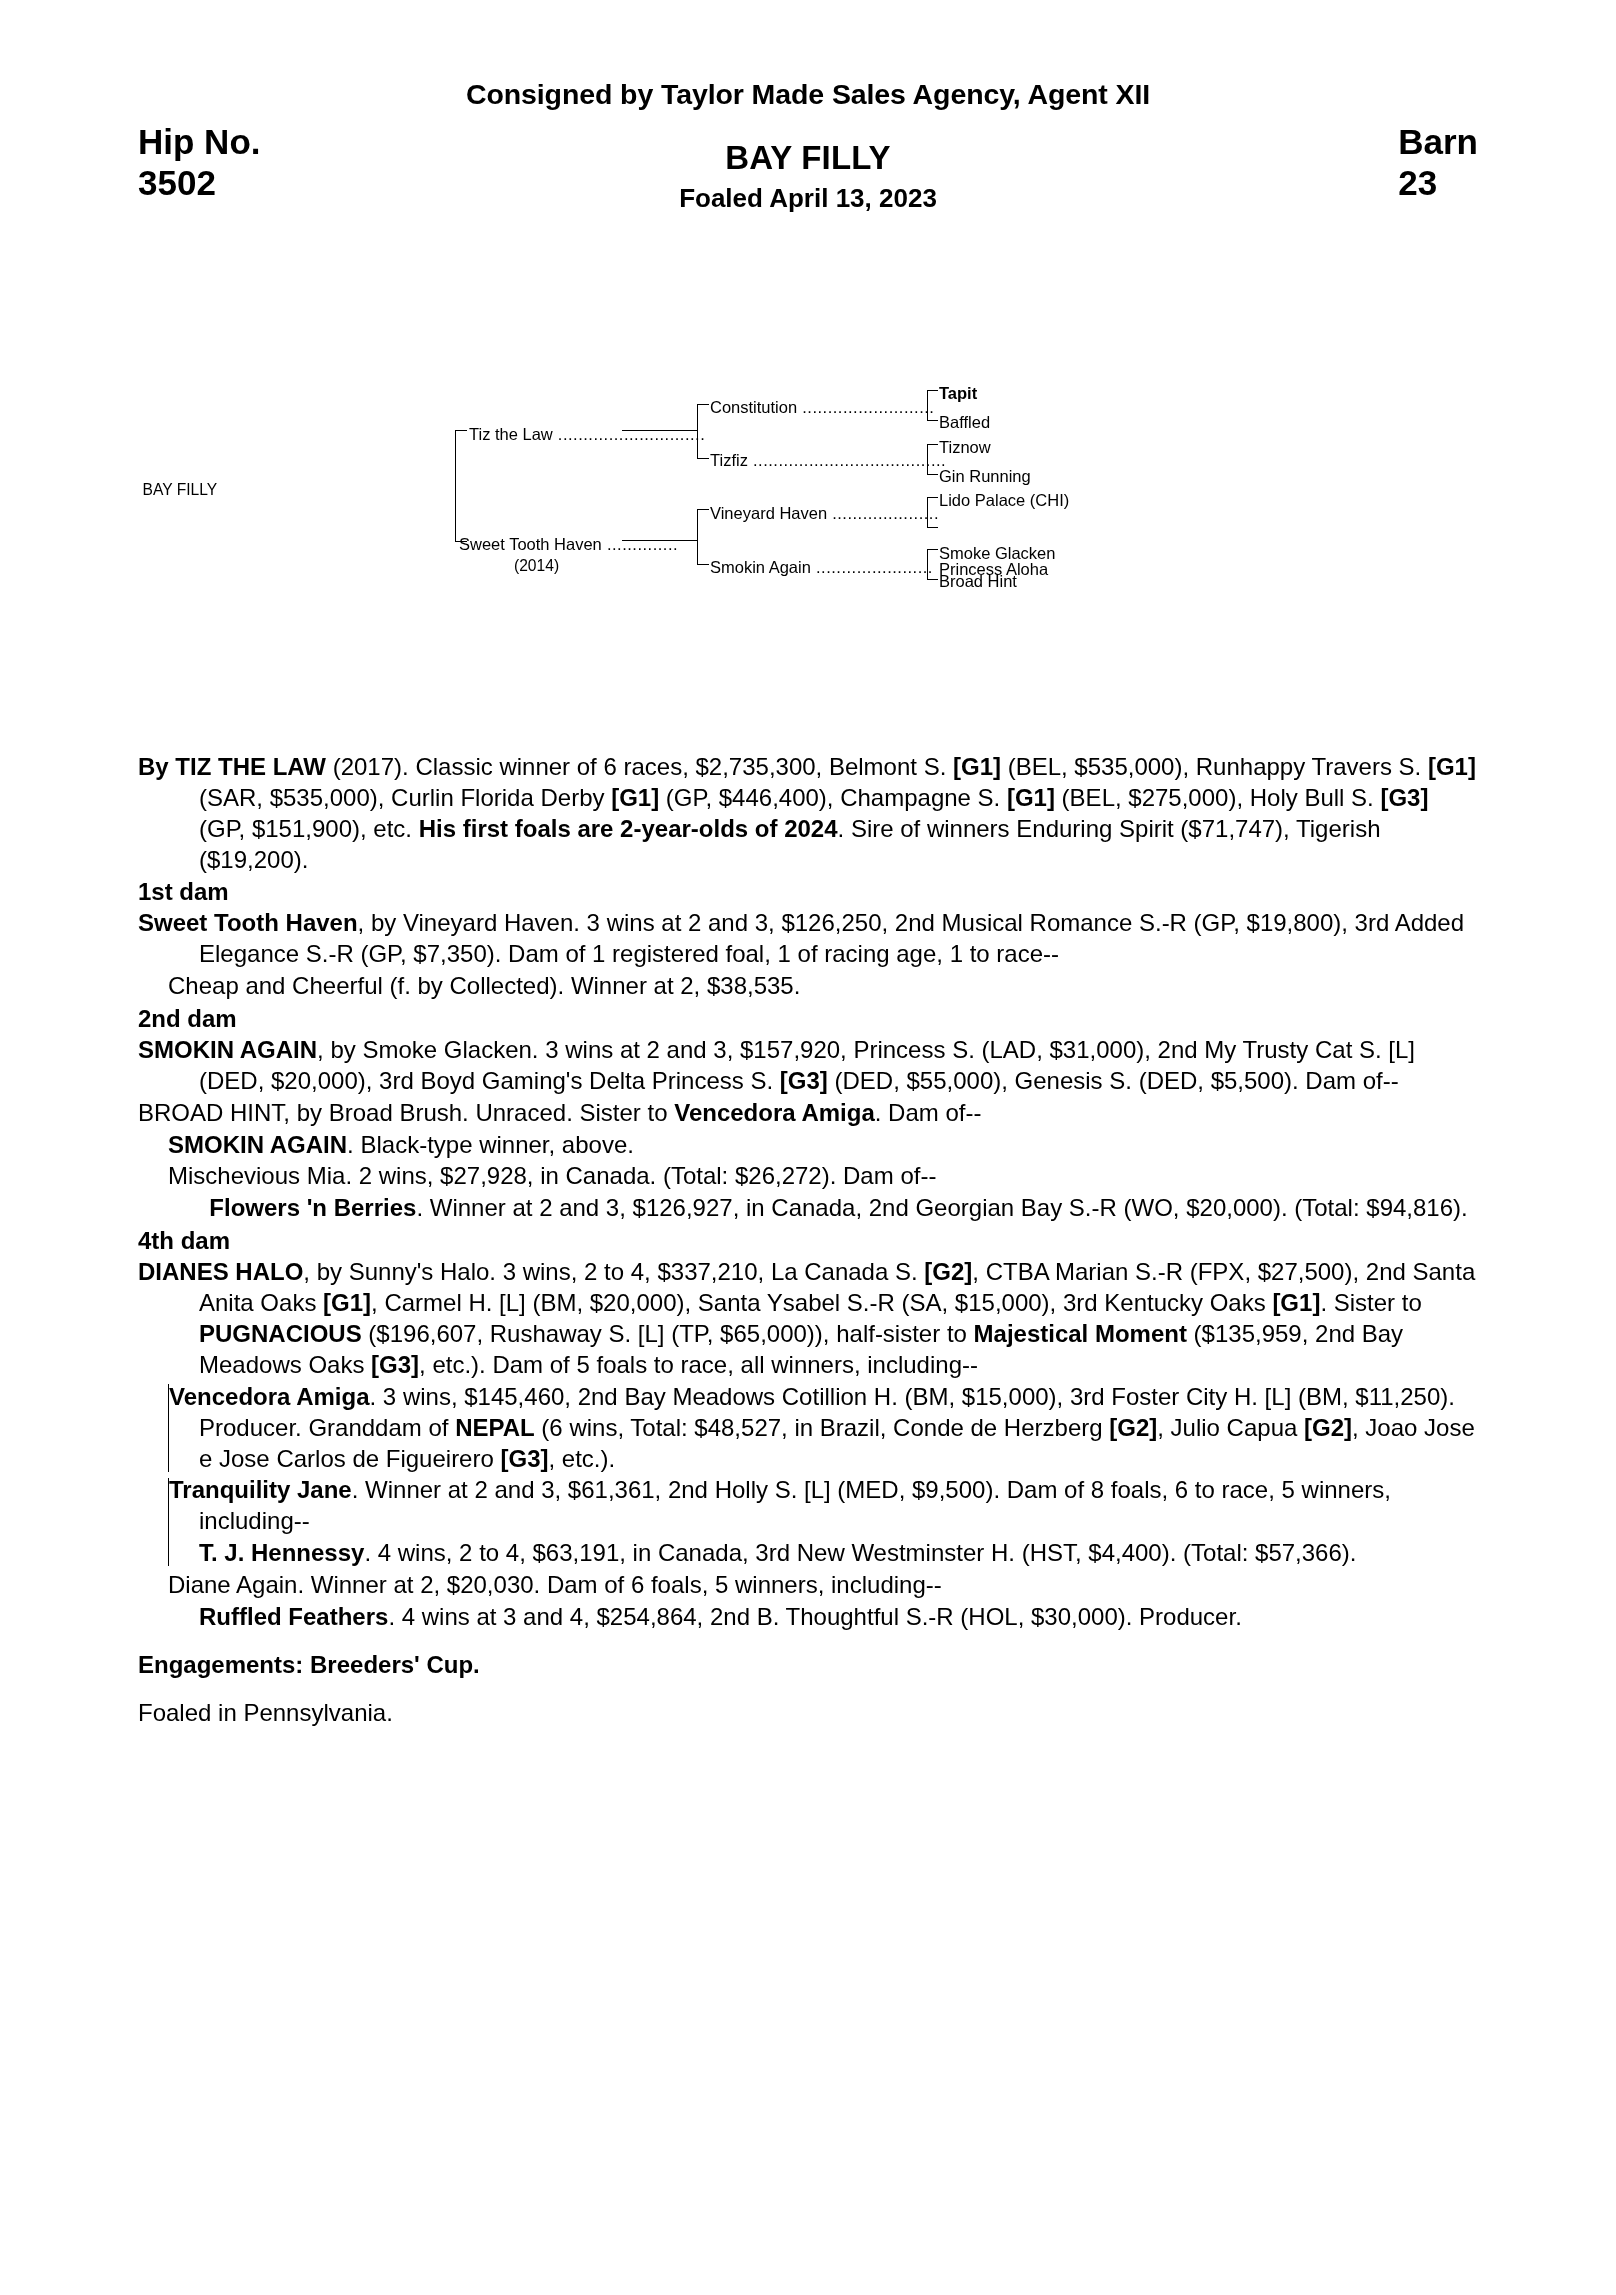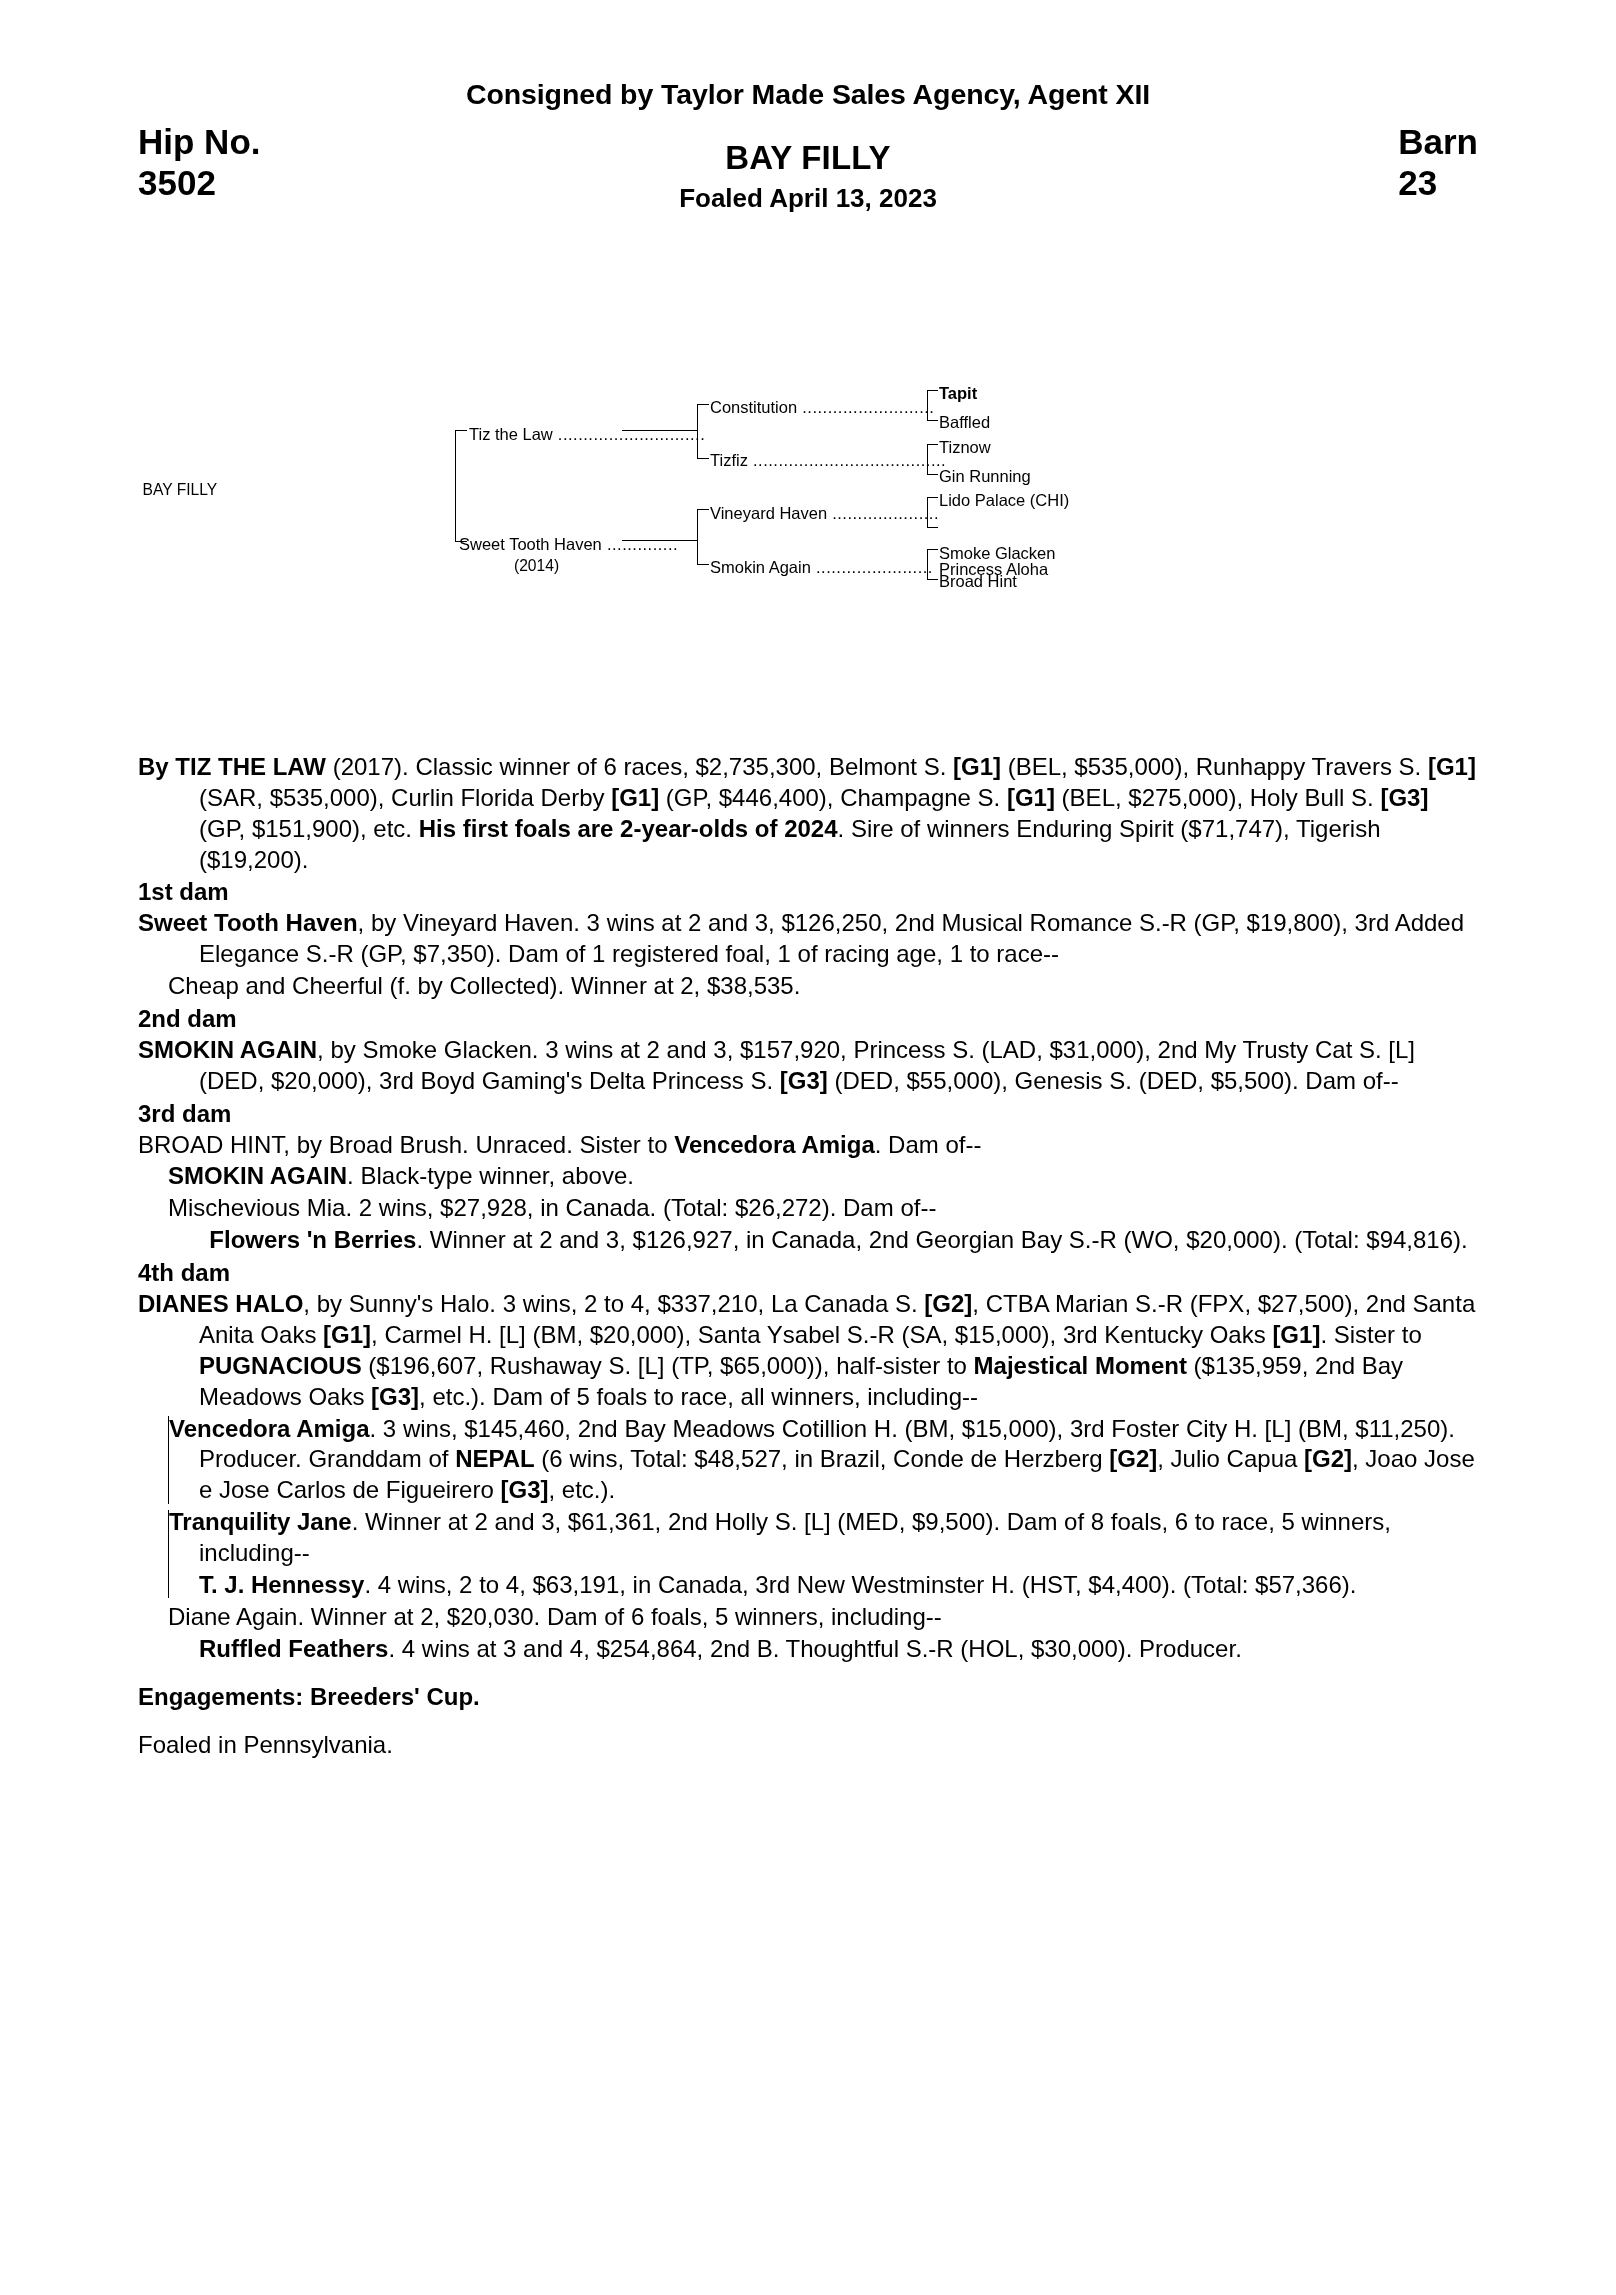--- a/index.html
+++ b/index.html
@@ -253,21 +253,20 @@
     </div>
     <div class="para indent1">
       <span>Cheap and Cheerful (f. by Collected). Winner at 2, $38,535.</span>
     </div>
 
     <div class="damhead">2nd dam</div>
     <div class="para hang">
       <b>SMOKIN AGAIN</b><span>, by Smoke Glacken. 3 wins at 2 and 3, $157,920, Princess S. (LAD, $31,000), 2nd My Trusty Cat S. [L] (DED, $20,000), 3rd Boyd Gaming's Delta Princess S. </span><b>[G3]</b><span> (DED, $55,000), Genesis S. (DED, $5,500). Dam of--</span>
     </div>
 
-    <div class="damhead">3rd dam</div>
     <div class="para hang">
       <span>BROAD HINT, by Broad Brush. Unraced. Sister to </span><b>Vencedora Amiga</b><span>. Dam of--</span>
     </div>
     <div class="para indent1">
       <b>SMOKIN AGAIN</b><span>. Black-type winner, above.</span>
     </div>
     <div class="para indent1">
       <span>Mischevious Mia. 2 wins, $27,928, in Canada. (Total: $26,272). Dam of--</span>
     </div>
     <div class="para hang2" style="padding-left:91px; text-indent:-30px;">

